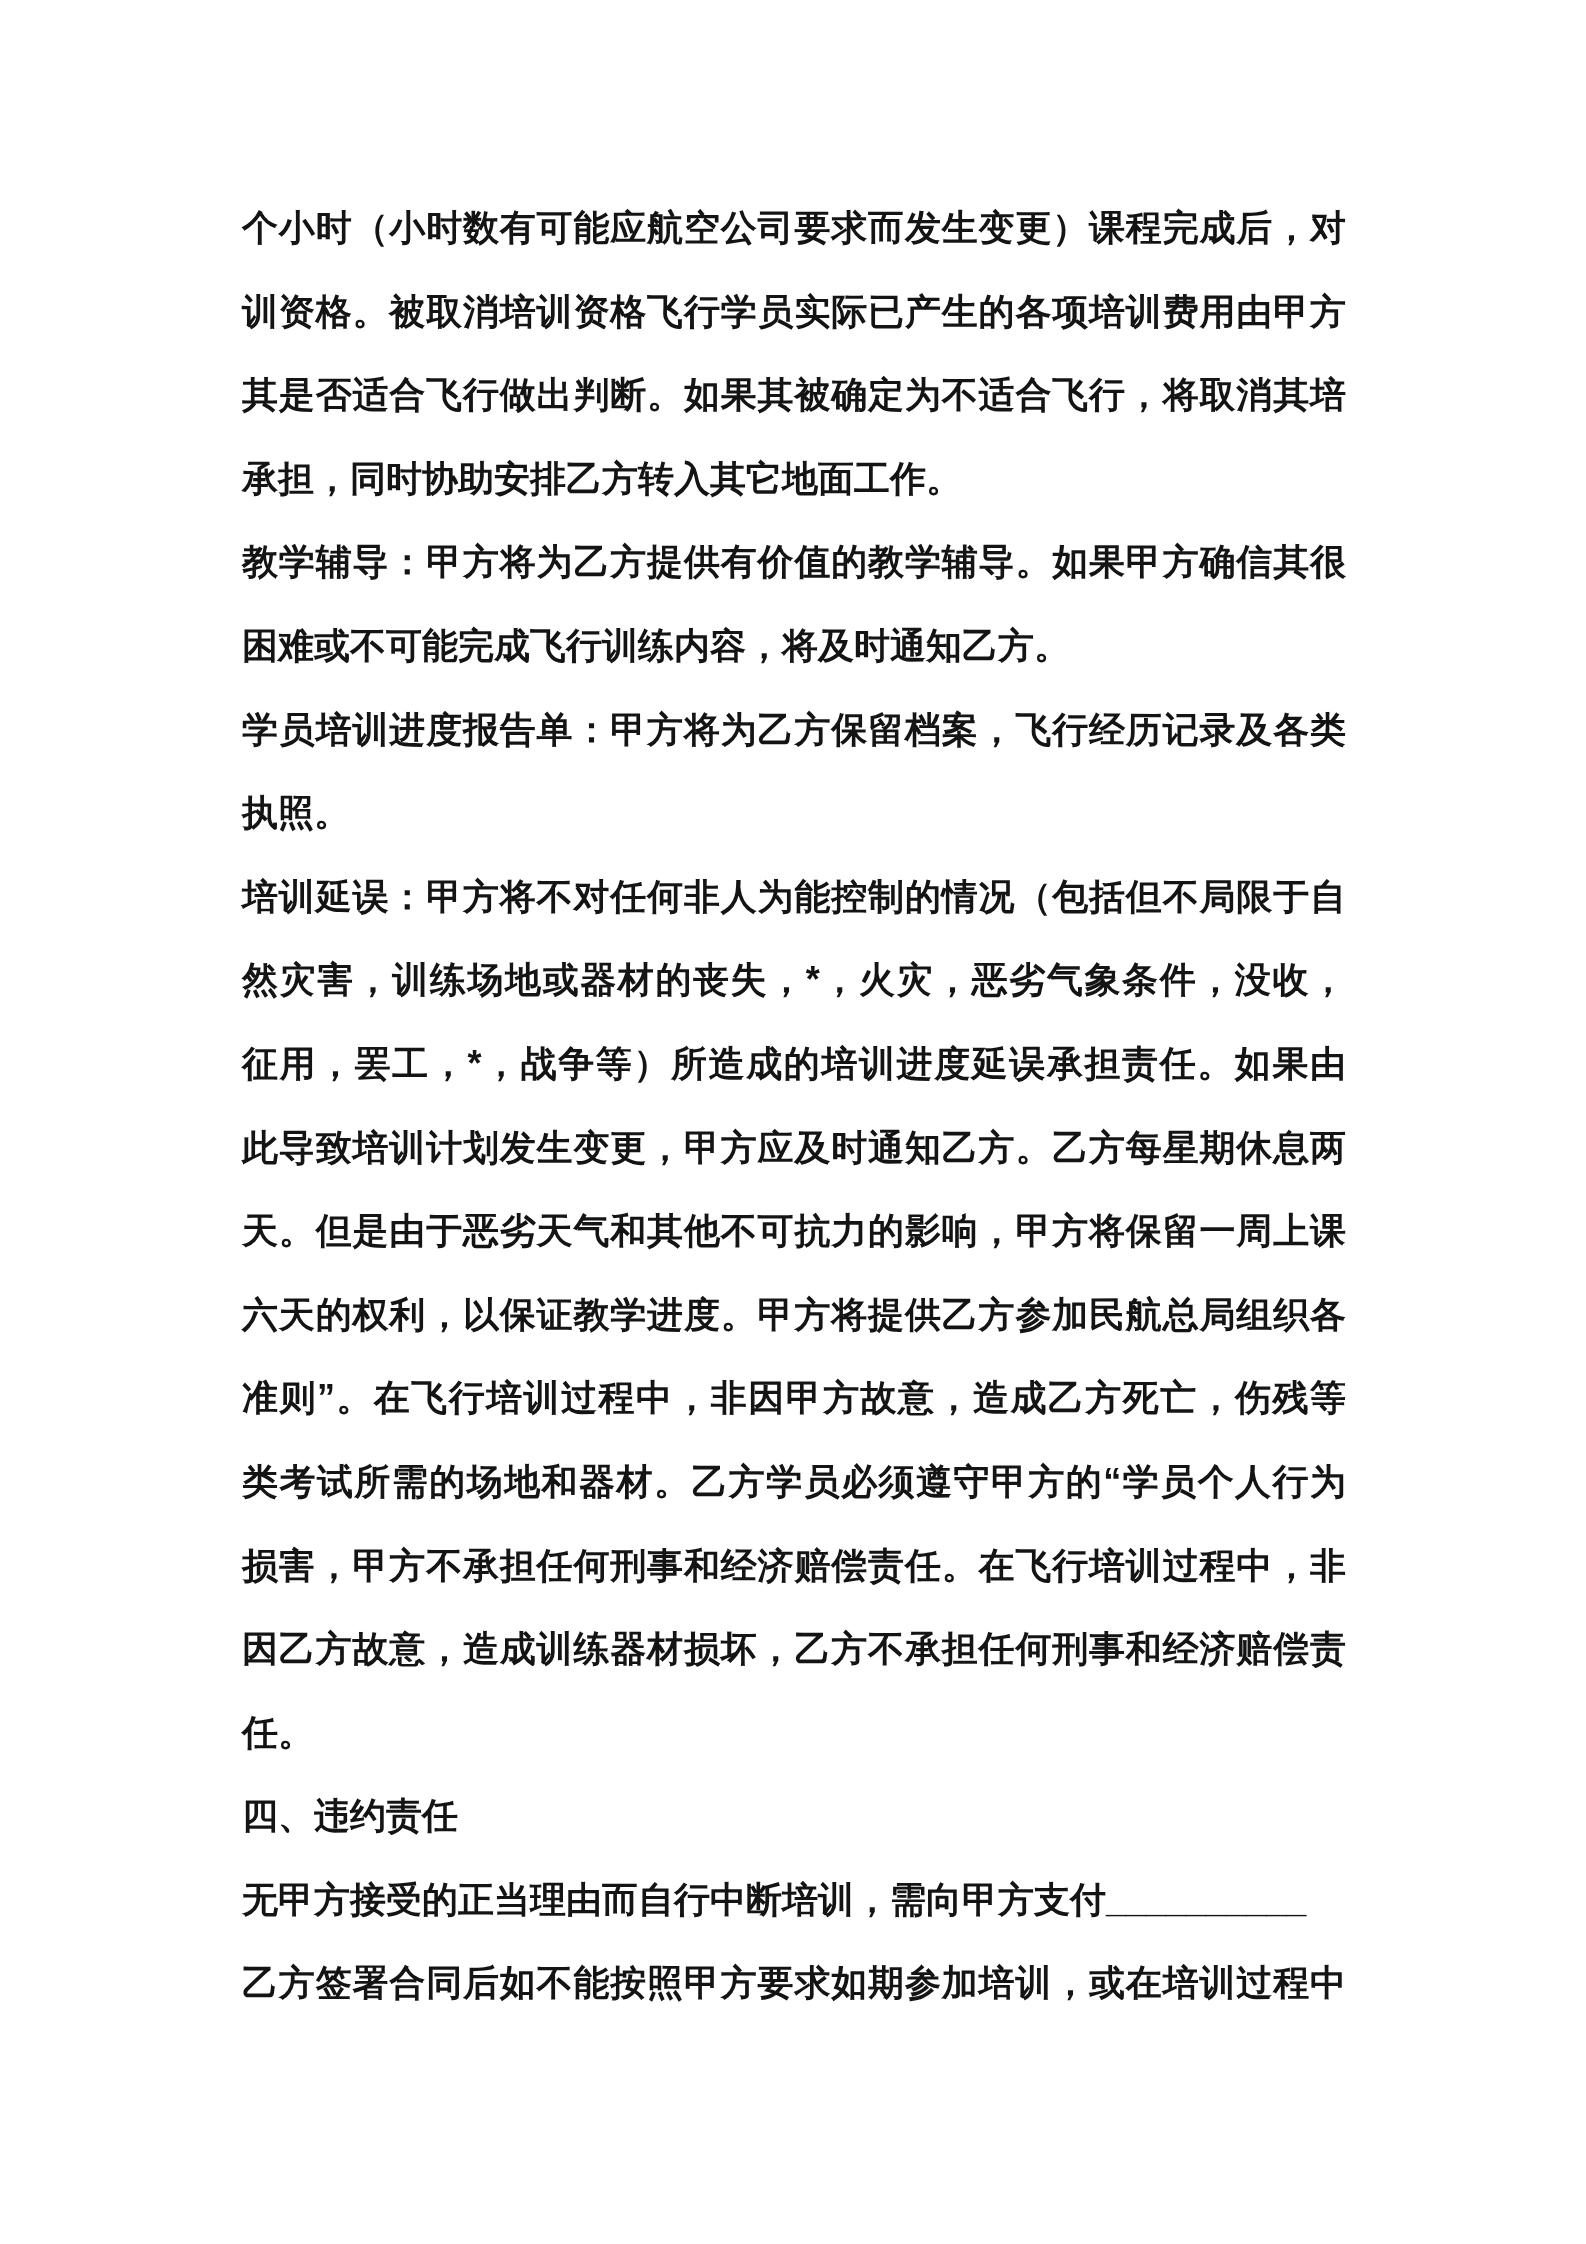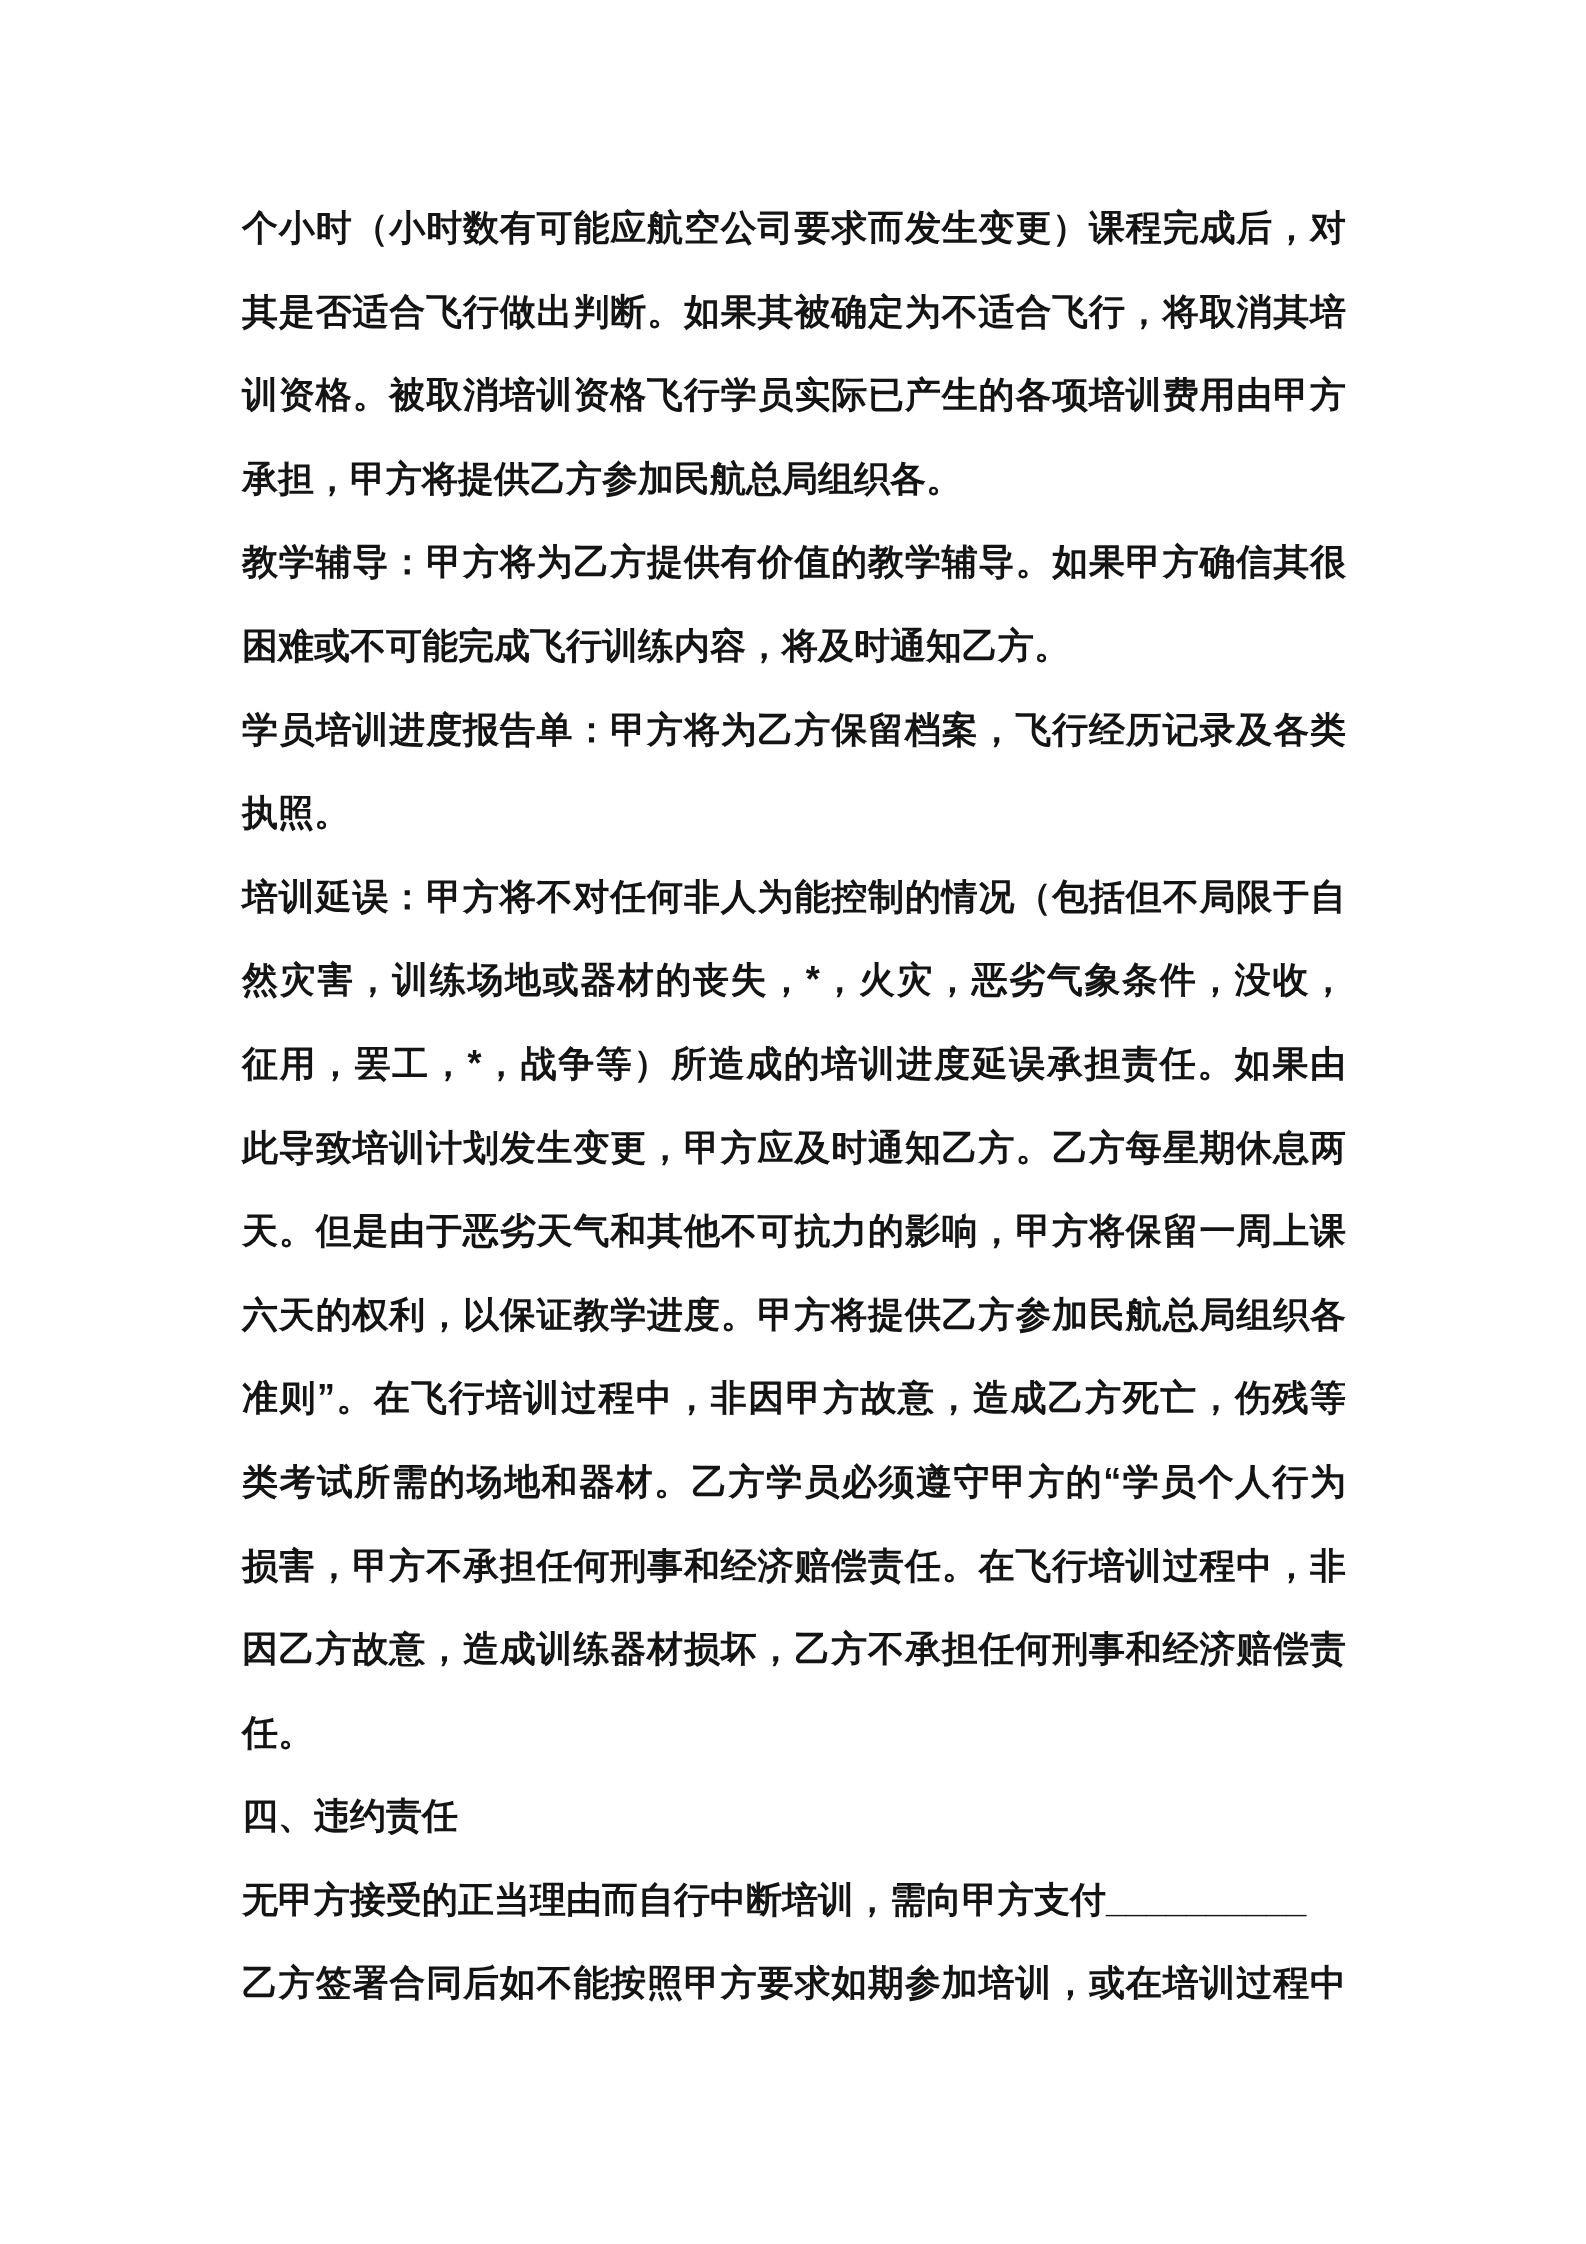--- a/index.html
+++ b/index.html
@@ -41,23 +41,23 @@
     text-align: justify;
     text-align-last: justify;
   }
 </style>
 </head>
 <body>
 
 <div class="page">
   <div class="doc" id="doc-body">
       <div class="line justify">个小时（小时数有可能应航空公司要求而发生变更）课程完成后，对</div>
+      <div class="line justify">训资格。被取消培训资格飞行学员实际已产生的各项培训费用由甲方</div>
       <div class="line justify">其是否适合飞行做出判断。如果其被确定为不适合飞行，将取消其培</div>
-      <div class="line justify">训资格。被取消培训资格飞行学员实际已产生的各项培训费用由甲方</div>
-      <div class="line">承担，甲方将提供乙方参加民航总局组织各。</div>
+      <div class="line">承担，同时协助安排乙方转入其它地面工作。</div>
       <div class="line justify">教学辅导：甲方将为乙方提供有价值的教学辅导。如果甲方确信其很</div>
       <div class="line">困难或不可能完成飞行训练内容，将及时通知乙方。</div>
       <div class="line justify">学员培训进度报告单：甲方将为乙方保留档案，飞行经历记录及各类</div>
       <div class="line">执照。</div>
       <div class="line justify">培训延误：甲方将不对任何非人为能控制的情况（包括但不局限于自</div>
       <div class="line justify">然灾害，训练场地或器材的丧失，*，火灾，恶劣气象条件，没收，</div>
       <div class="line justify">征用，罢工，*，战争等）所造成的培训进度延误承担责任。如果由</div>
       <div class="line justify">此导致培训计划发生变更，甲方应及时通知乙方。乙方每星期休息两</div>
       <div class="line justify">天。但是由于恶劣天气和其他不可抗力的影响，甲方将保留一周上课</div>
       <div class="line justify">六天的权利，以保证教学进度。甲方将提供乙方参加民航总局组织各</div>

